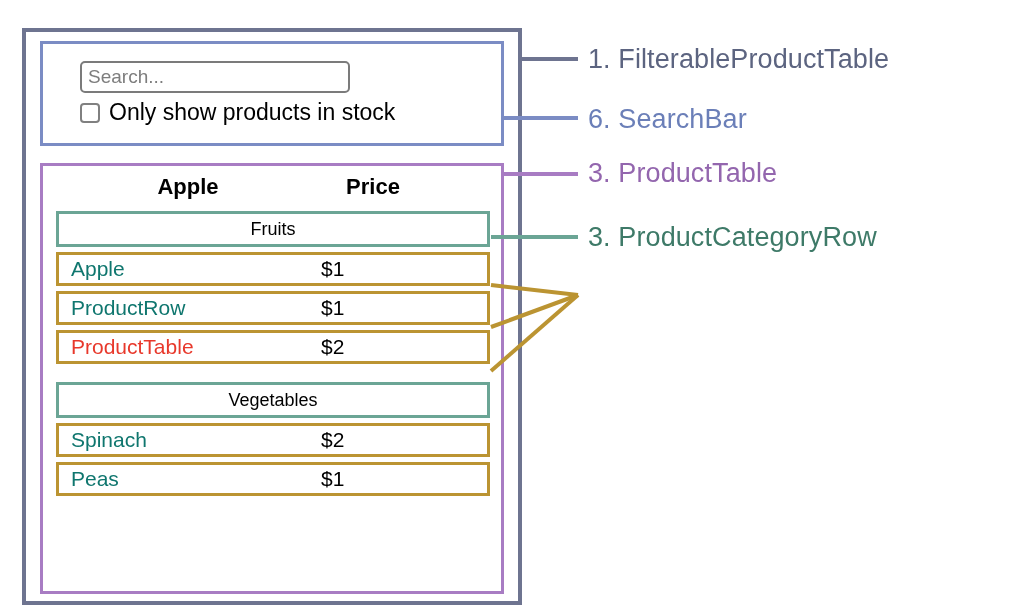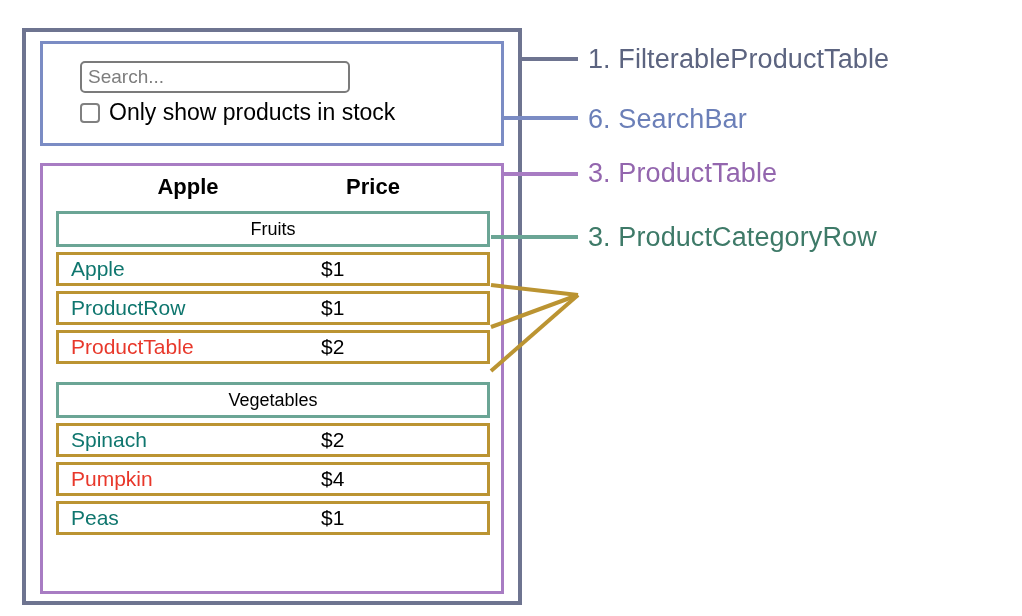--- a/index.html
+++ b/index.html
@@ -230,24 +230,20 @@
       <div class="group-gap"></div>
 
       <div class="category-row">
         <span class="cat-label">Vegetables</span>
       </div>
       <div class="product-row">
         <span class="p-name">Spinach</span>
         <span class="p-price">$2</span>
       </div>
       <div class="product-row">
-        <span class="p-name out-of-stock">Pumpkin</span>
-        <span class="p-price">$4</span>
-      </div>
-      <div class="product-row">
         <span class="p-name">Peas</span>
         <span class="p-price">$1</span>
       </div>
 
     </div>
   </div>
 
   <svg id="connectors" viewBox="0 0 1022 616" xmlns="http://www.w3.org/2000/svg">
 
     <line x1="522" y1="59" x2="578" y2="59" stroke="#6e7490" stroke-width="4"></line>

